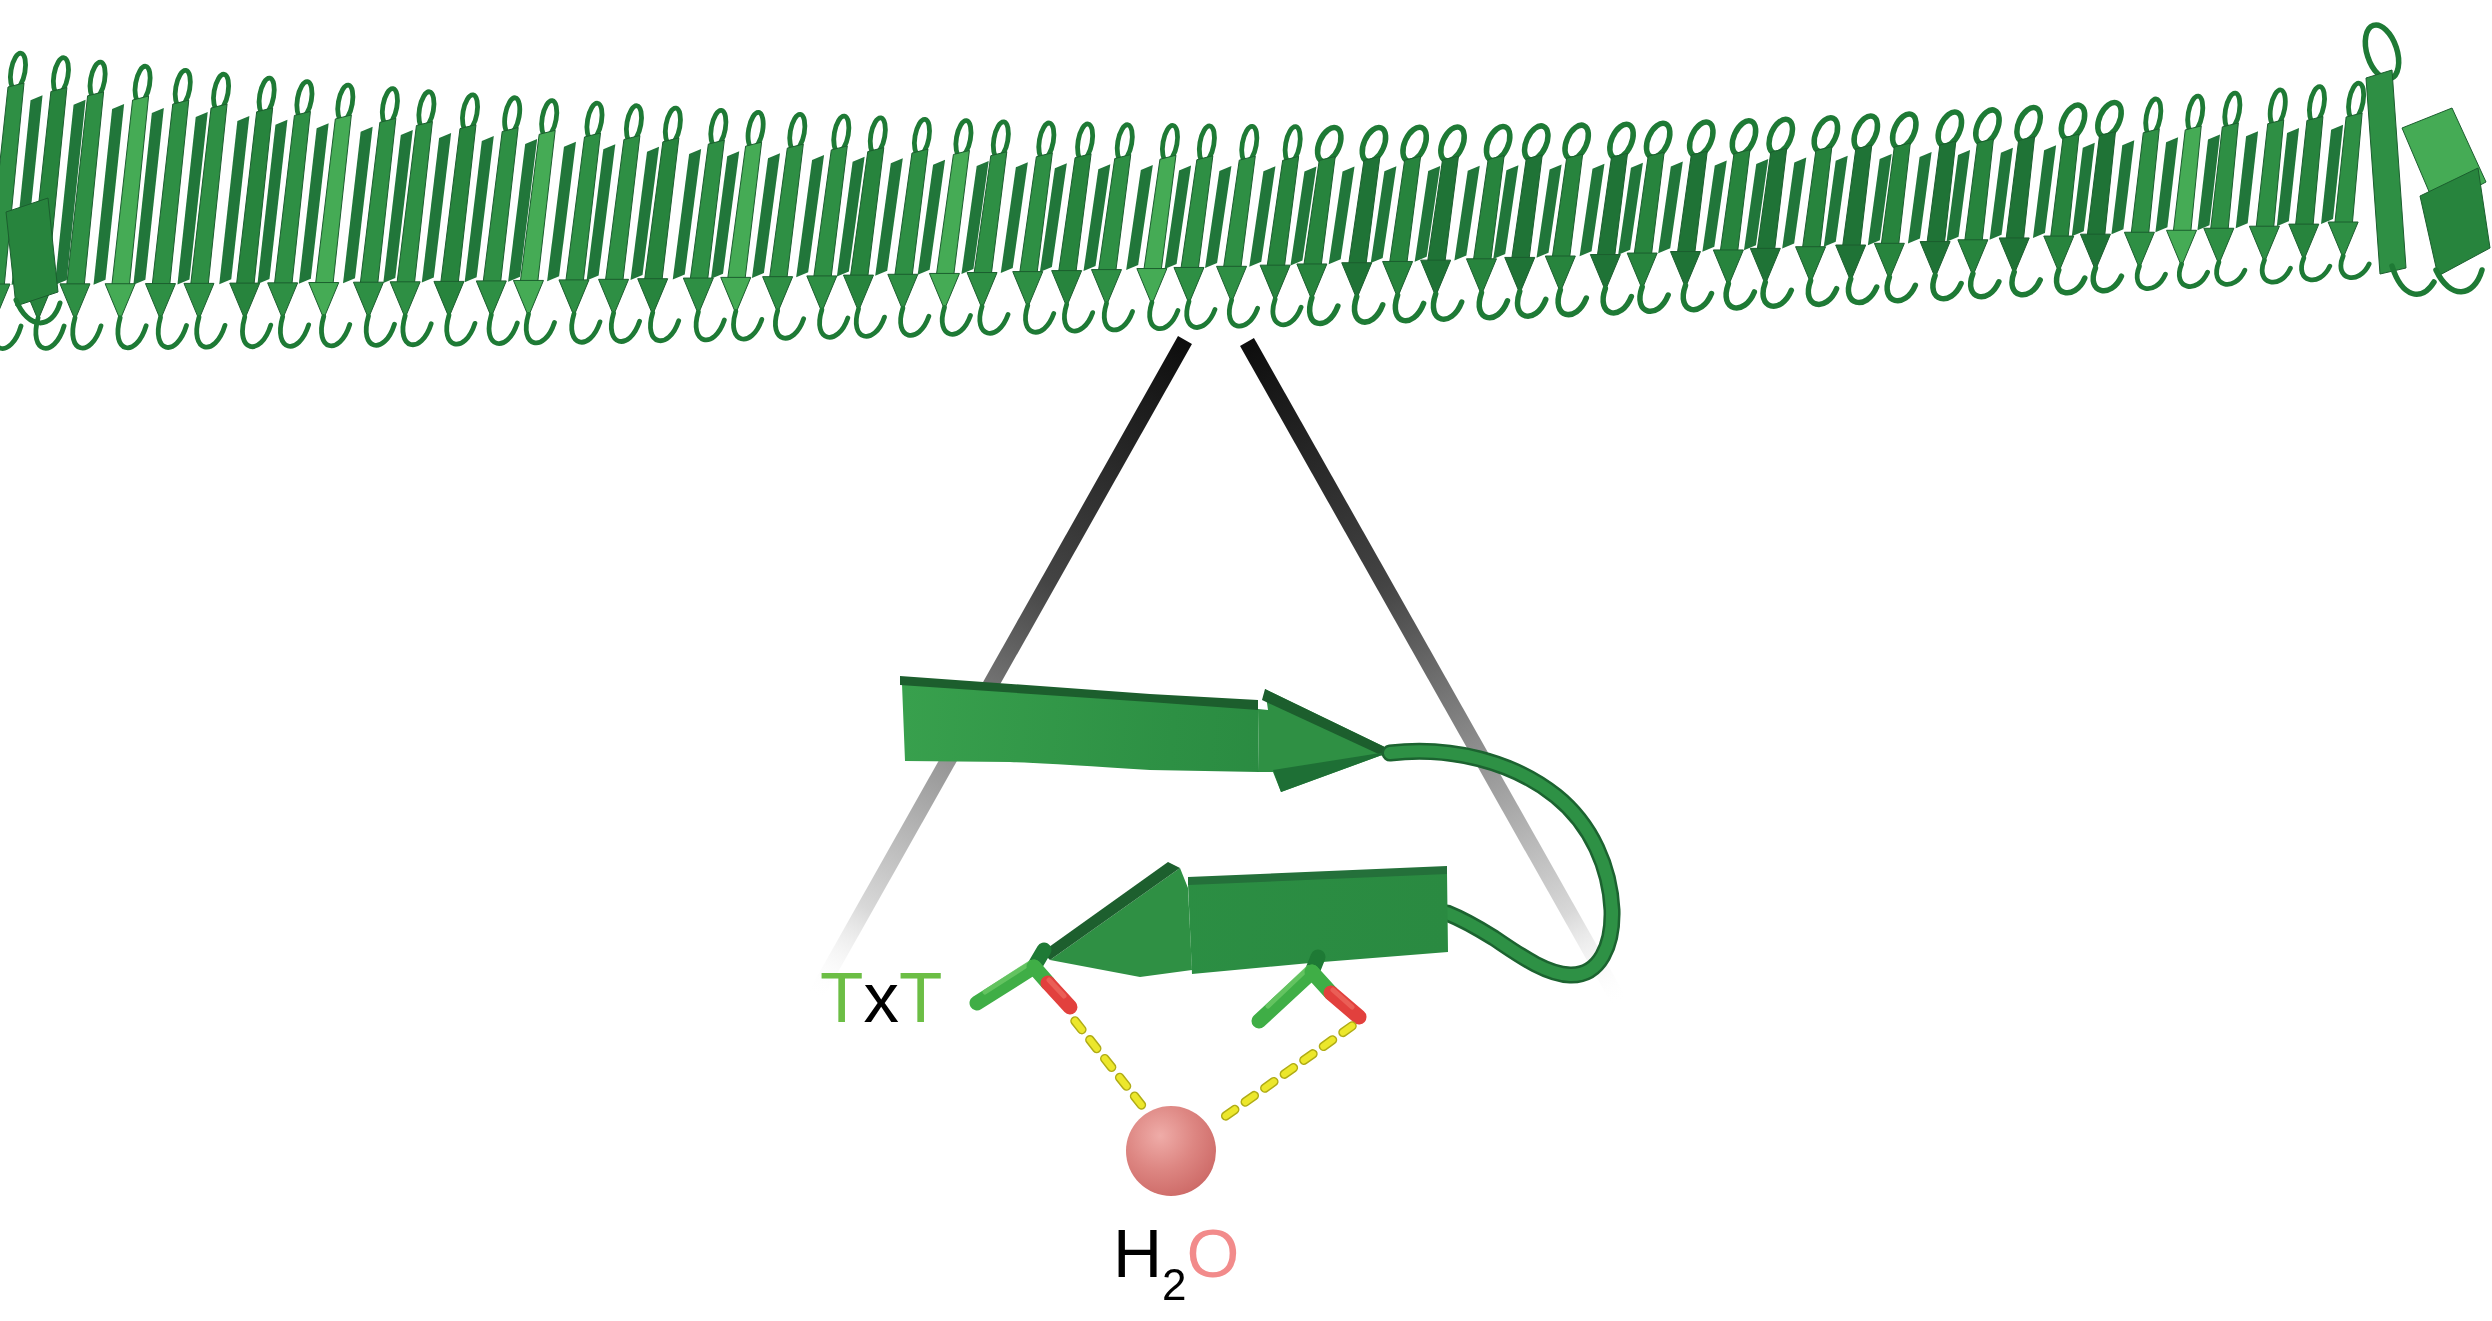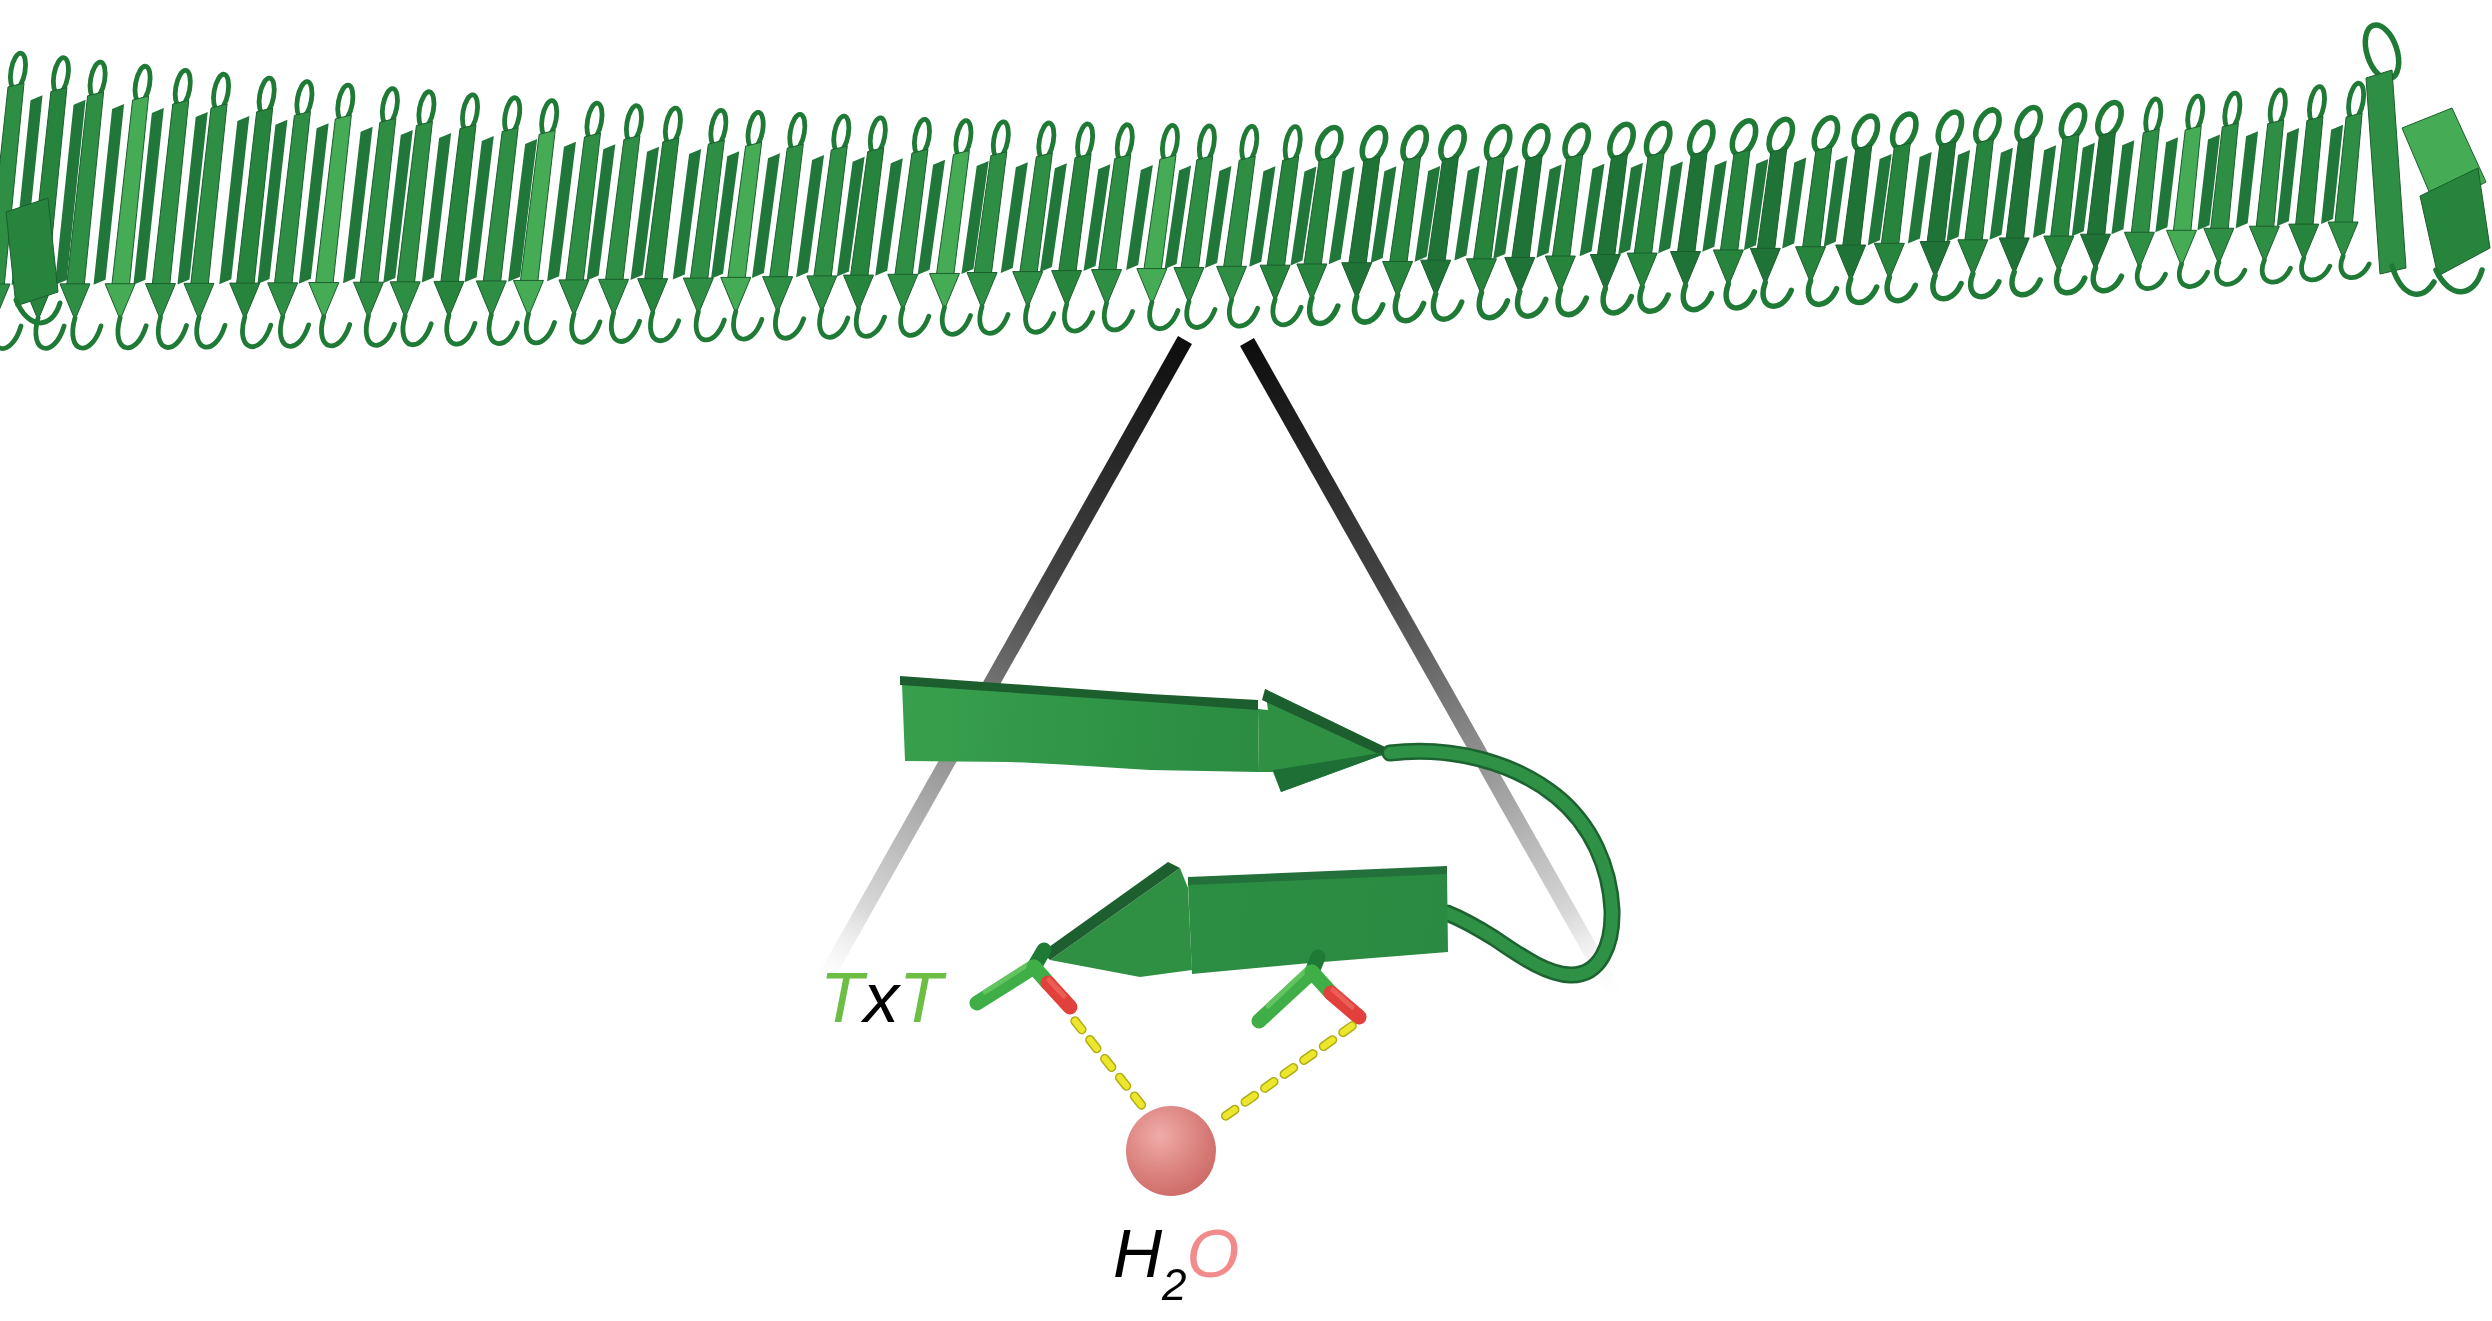--- a/index.html
+++ b/index.html
@@ -1,17 +1,17 @@
 <!DOCTYPE html>
 <html><head>
 <meta charset="utf-8">
 <style>
   html,body{margin:0;padding:0;background:#ffffff;}
   #stage{position:relative;width:2492px;height:1321px;background:#ffffff;overflow:hidden;
-         font-family:"Liberation Sans", sans-serif;font-style:italic;}
+         font-family:"Liberation Sans", sans-serif;}
   svg{display:block;}
   text{font-family:"Liberation Sans", sans-serif;}
 </style>
 </head>
 <body>
 
 <div id="stage">
 <svg width="2492" height="1321" viewBox="0 0 2492 1321">
   <defs>
     <linearGradient id="gLineL" gradientUnits="userSpaceOnUse" x1="1185" y1="340" x2="795" y2="1032">

